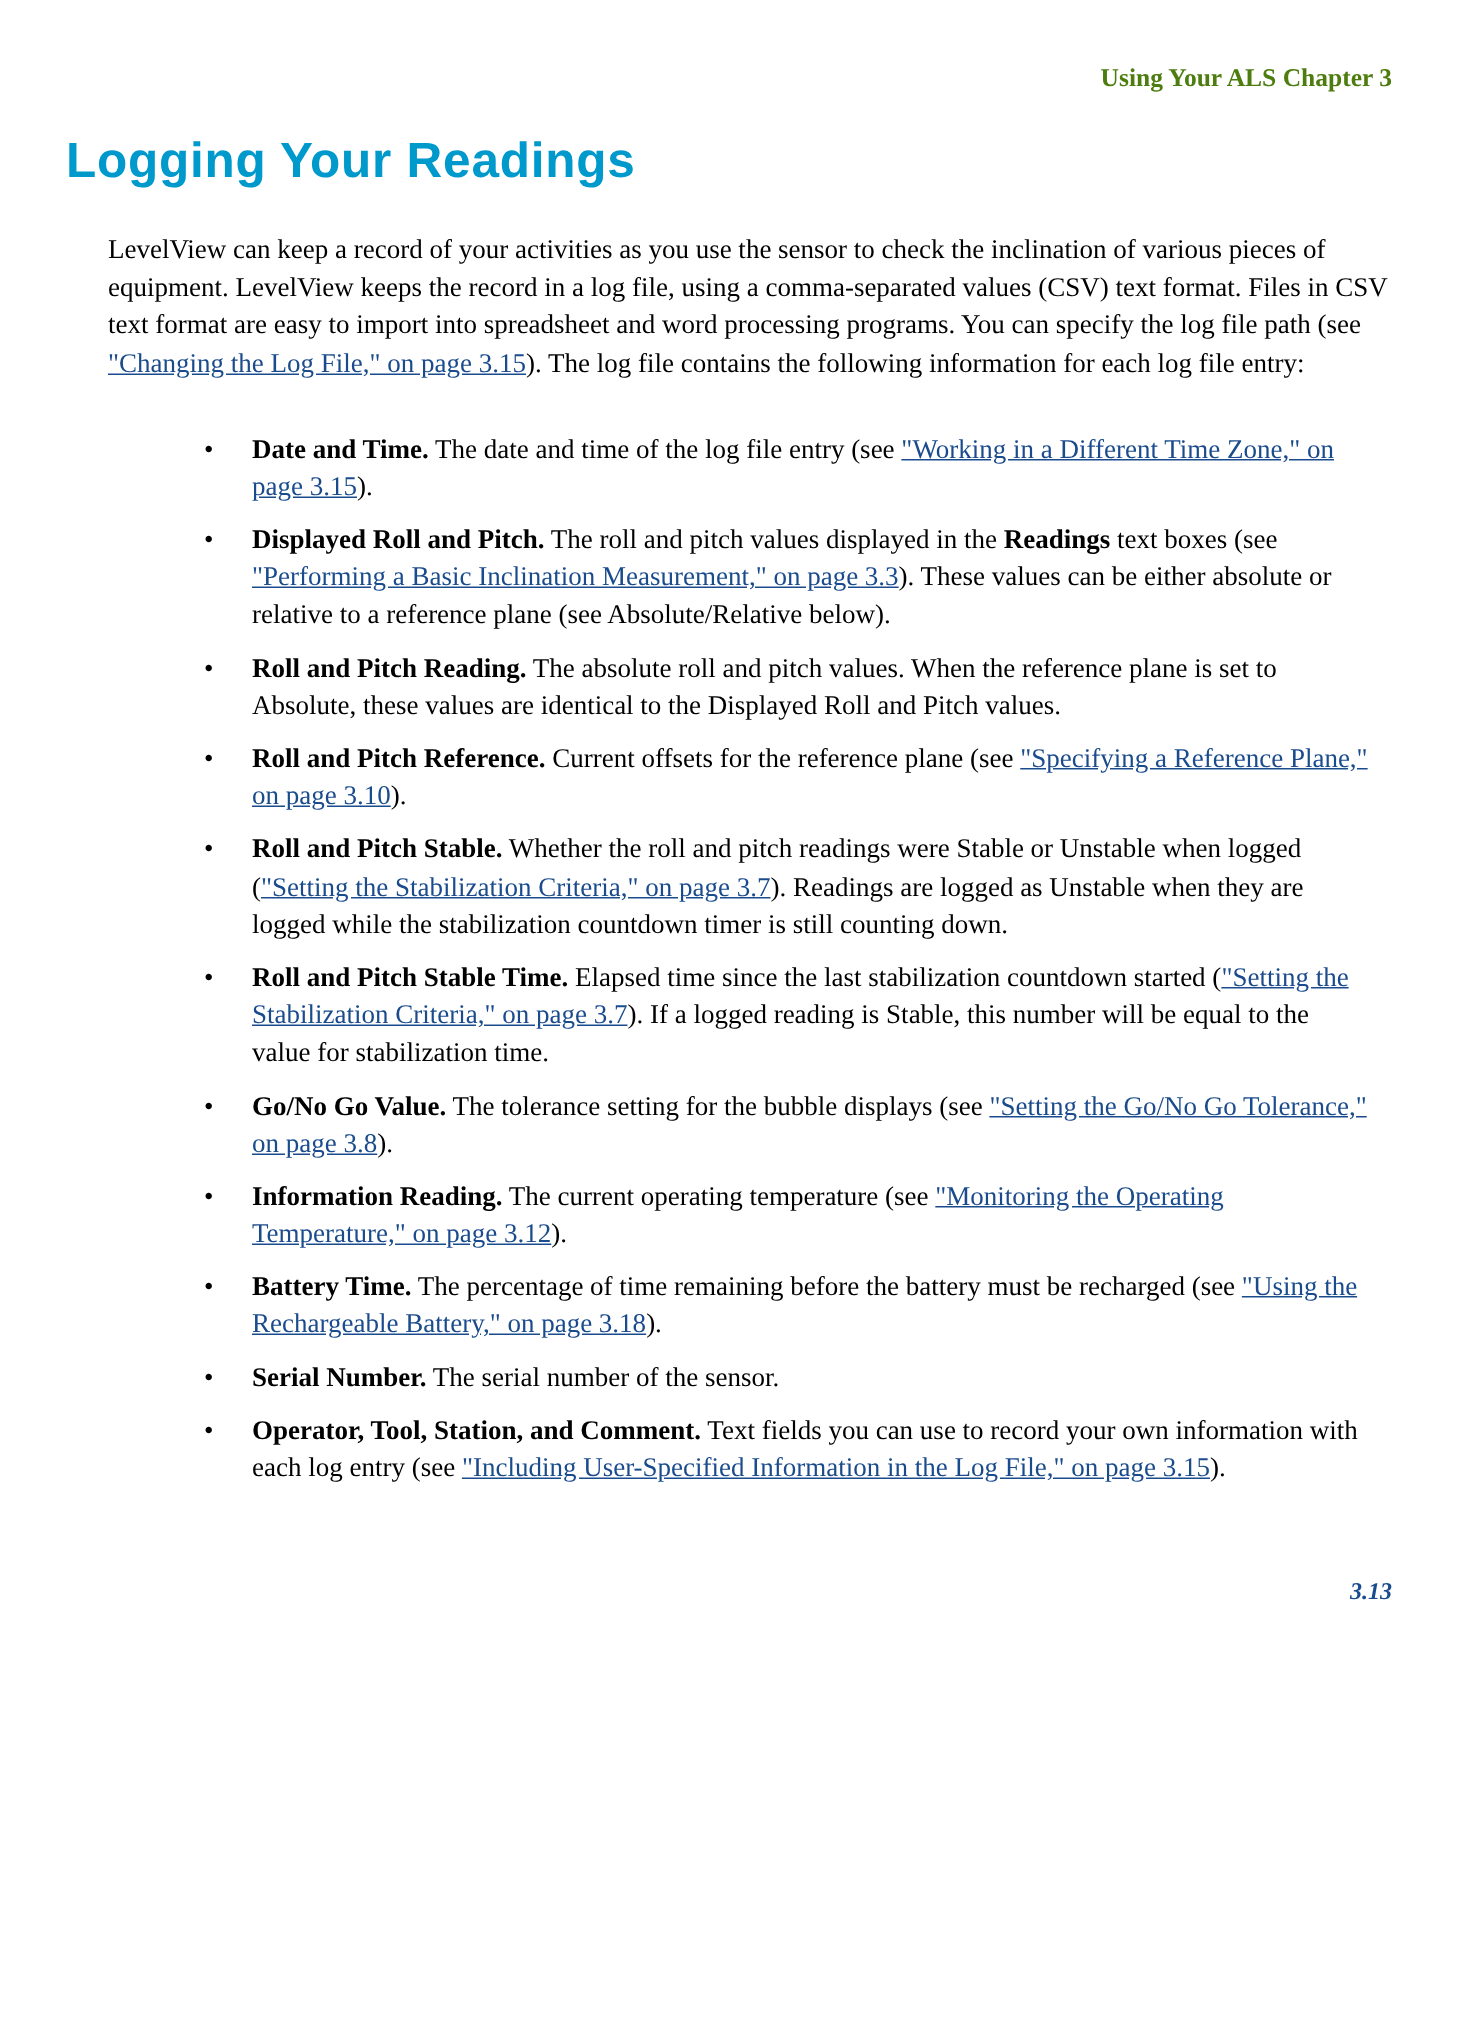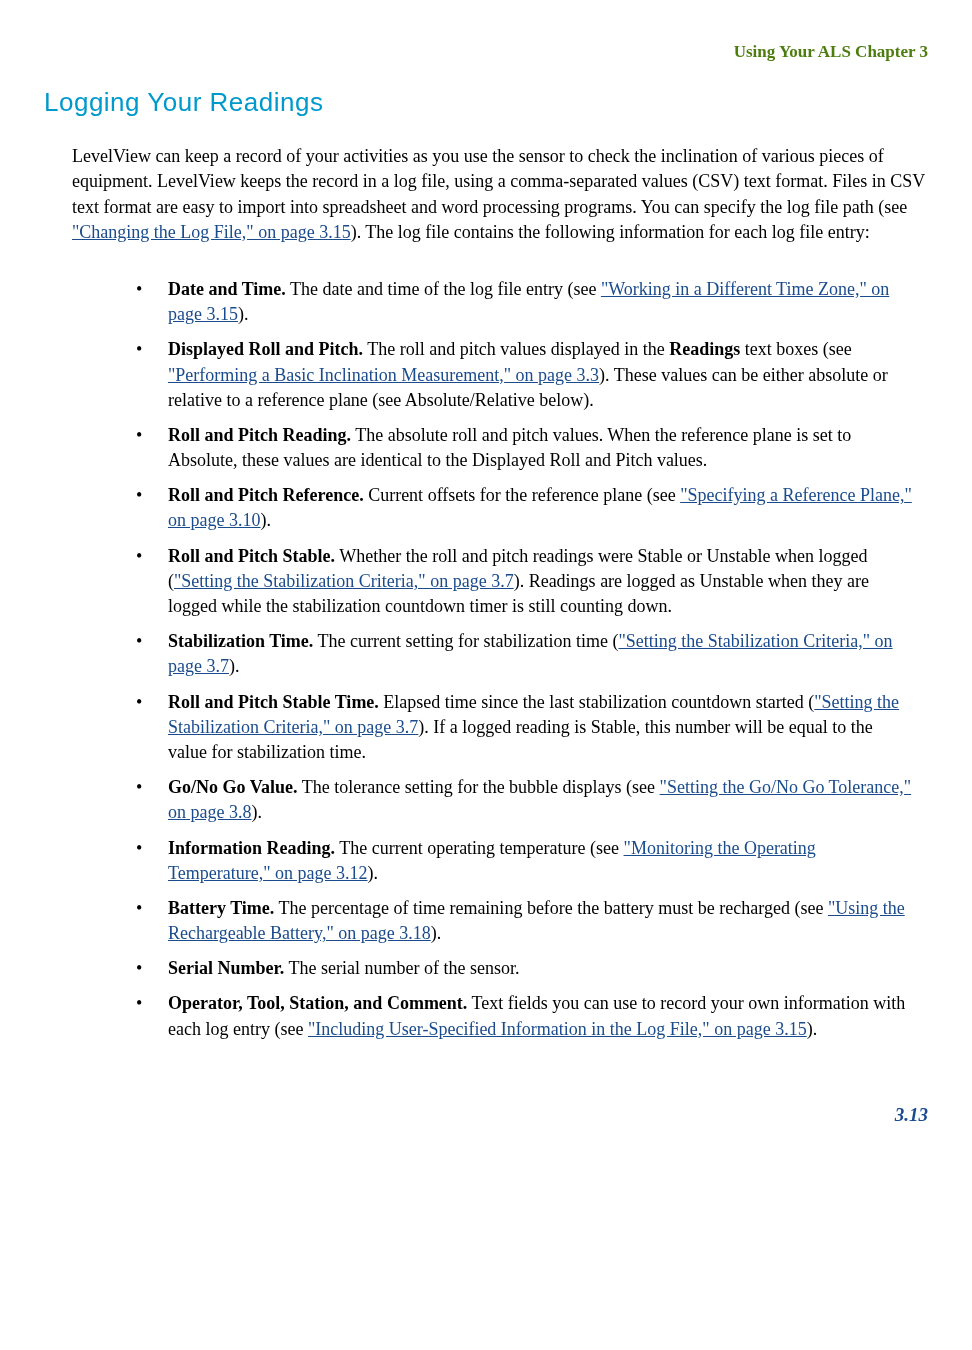--- a/index.html
+++ b/index.html
@@ -15,22 +15,22 @@
   text-align: right;
   color: #4d7c0f;
   font-family: 'Times New Roman', serif;
   font-weight: bold;
   font-size: 17px;
   margin-bottom: 20px;
 }
 .section-title {
   color: #0099cc;
   font-family: Verdana, Arial, sans-serif;
-  font-weight: normal;
-  font-size: 26px;
+  font-weight: bold;
+  font-size: 33px;
   letter-spacing: 0.5px;
   margin-bottom: 24px;
 }
 .intro-para {
   margin-left: 28px;
   margin-bottom: 32px;
 }
 .link {
   color: #1a4b8c;
   text-decoration: underline;
@@ -53,21 +53,21 @@
   font-size: 18px;
 }
 .bold {
   font-weight: bold;
 }
 .footer {
   text-align: right;
   color: #1a4b8c;
   font-weight: bold;
   font-style: italic;
-  font-size: 19px;
+  font-size: 16px;
   margin-top: 60px;
 }
 </style>
 </head>
 <body>
 
 <div class="header-right">Using Your ALS  Chapter 3</div>
 
 <div class="section-title">Logging Your Readings</div>
 
@@ -85,23 +85,20 @@
   <li>
     <span class="bold">Roll and Pitch Reading.</span><span> The absolute roll and pitch values. When the reference plane is set to Absolute, these values are identical to the Displayed Roll and Pitch values.</span>
   </li>
   <li>
     <span class="bold">Roll and Pitch Reference.</span><span> Current offsets for the reference plane (see </span><span class="link">"Specifying a Reference Plane," on page 3.10</span><span>).</span>
   </li>
   <li>
     <span class="bold">Roll and Pitch Stable.</span><span> Whether the roll and pitch readings were Stable or Unstable when logged (</span><span class="link">"Setting the Stabilization Criteria," on page 3.7</span><span>). Readings are logged as Unstable when they are logged while the stabilization countdown timer is still counting down.</span>
   </li>
   <li>
-    <span class="bold">Stabilization Time.</span><span> The current setting for stabilization time (</span><span class="link">"Setting the Stabilization Criteria," on page 3.7</span><span>).</span>
-  </li>
-  <li>
     <span class="bold">Roll and Pitch Stable Time.</span><span> Elapsed time since the last stabilization countdown started (</span><span class="link">"Setting the Stabilization Criteria," on page 3.7</span><span>). If a logged reading is Stable, this number will be equal to the value for stabilization time.</span>
   </li>
   <li>
     <span class="bold">Go/No Go Value.</span><span> The tolerance setting for the bubble displays (see </span><span class="link">"Setting the Go/No Go Tolerance," on page 3.8</span><span>).</span>
   </li>
   <li>
     <span class="bold">Information Reading.</span><span> The current operating temperature (see </span><span class="link">"Monitoring the Operating Temperature," on page 3.12</span><span>).</span>
   </li>
   <li>
     <span class="bold">Battery Time.</span><span> The percentage of time remaining before the battery must be recharged (see </span><span class="link">"Using the Rechargeable Battery," on page 3.18</span><span>).</span>

